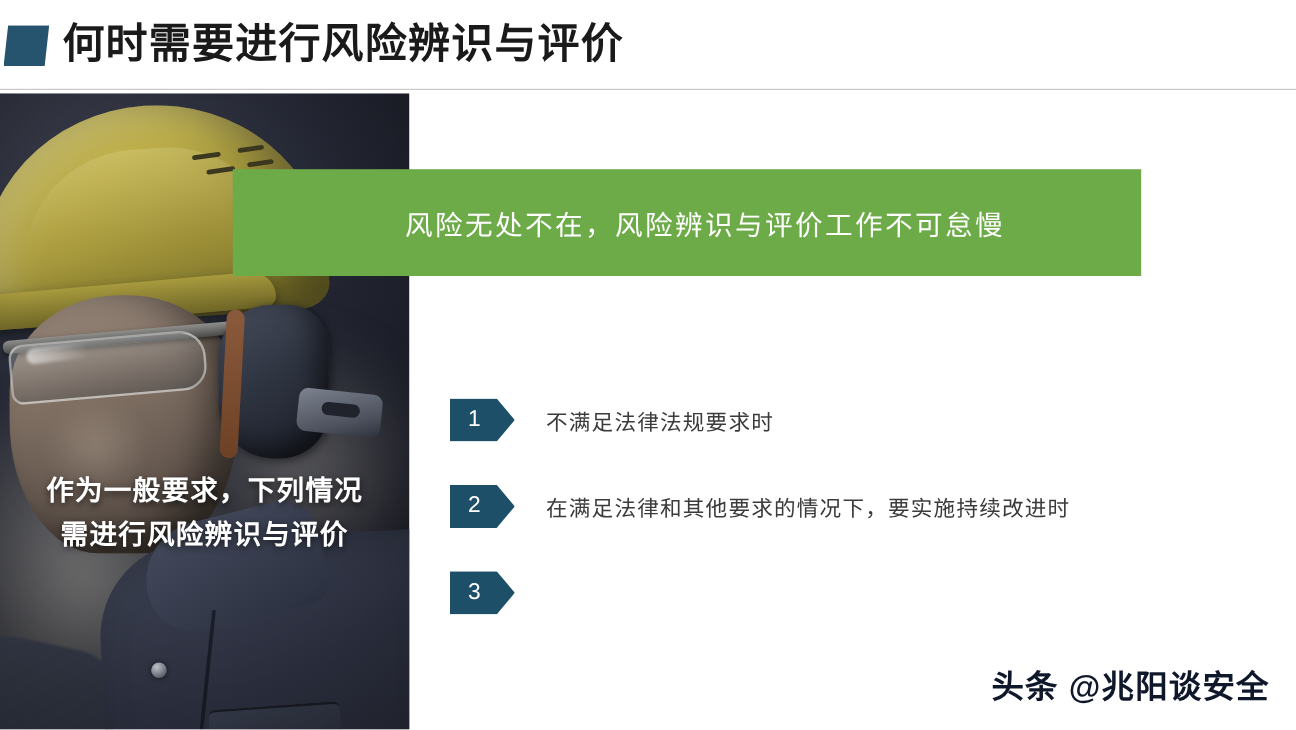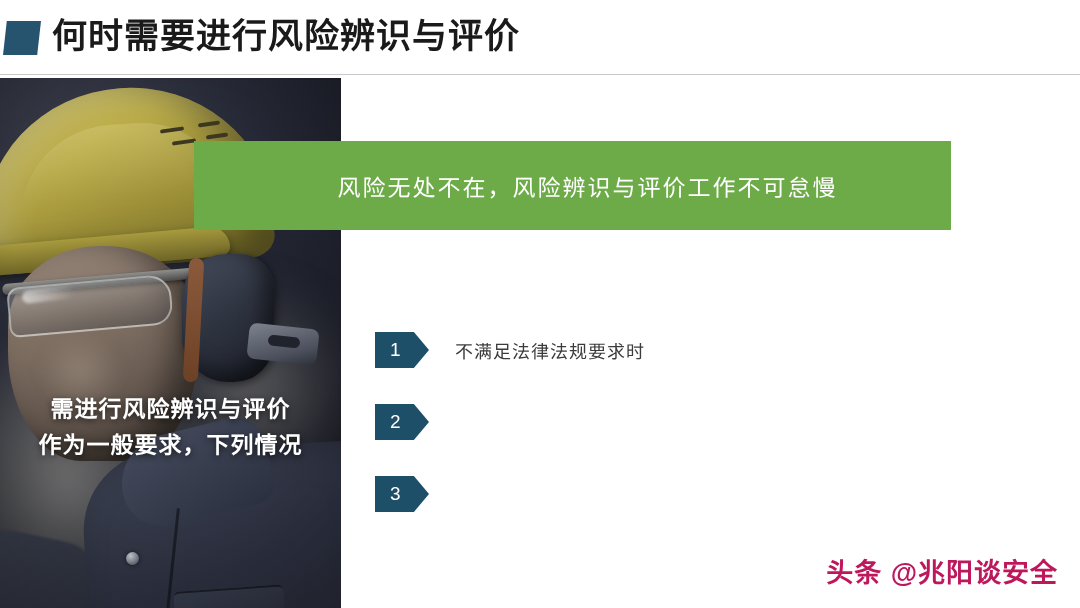--- a/index.html
+++ b/index.html
@@ -298,21 +298,21 @@
     white-space: nowrap;
   }
 
   
   #watermark {
     position: absolute;
     right: 22px;
     bottom: 18px;
     font-size: 27px;
     font-weight: 700;
-    color: #be185d;
+    color: #0f172a;
     letter-spacing: 1px;
     text-shadow: 1px 1px 0 rgba(255,255,255,0.9);
     margin-left: 20px;
   }
 </style>
 </head>
 <body>
 
 <div id="slide">
 
@@ -350,42 +350,43 @@
       <div class="ph-layer" id="ph-arm"></div>
       <div class="ph-layer" id="ph-jacket"></div>
       <div class="ph-layer" id="ph-collar"></div>
       <div class="ph-layer" id="ph-jacket-seam"></div>
       <div class="ph-layer" id="ph-pocket"></div>
       <div class="ph-layer" id="ph-button"></div>
       <div class="ph-layer" id="ph-vignette"></div>
     </div>
 
     <div id="photo-caption">
+      <span class="cap-line">作为一般要求，下列情况</span>
       <span class="cap-line">需进行风险辨识与评价</span>
-      <span class="cap-line">作为一般要求，下列情况</span>
     </div>
   </div>
 
   <div id="green-banner">
     <div id="green-banner-text">风险无处不在，风险辨识与评价工作不可怠慢</div>
   </div>
 
   <div id="bullet-list">
 
     <div class="bullet-row">
       <div class="bullet-badge">
         <span>1</span>
       </div>
       <div class="bullet-text">不满足法律法规要求时</div>
     </div>
 
     <div class="bullet-row">
       <div class="bullet-badge">
         <span>2</span>
       </div>
+      <div class="bullet-text">在满足法律和其他要求的情况下，要实施持续改进时</div>
     </div>
 
     <div class="bullet-row">
       <div class="bullet-badge">
         <span>3</span>
       </div>
     </div>
 
   </div>
 

